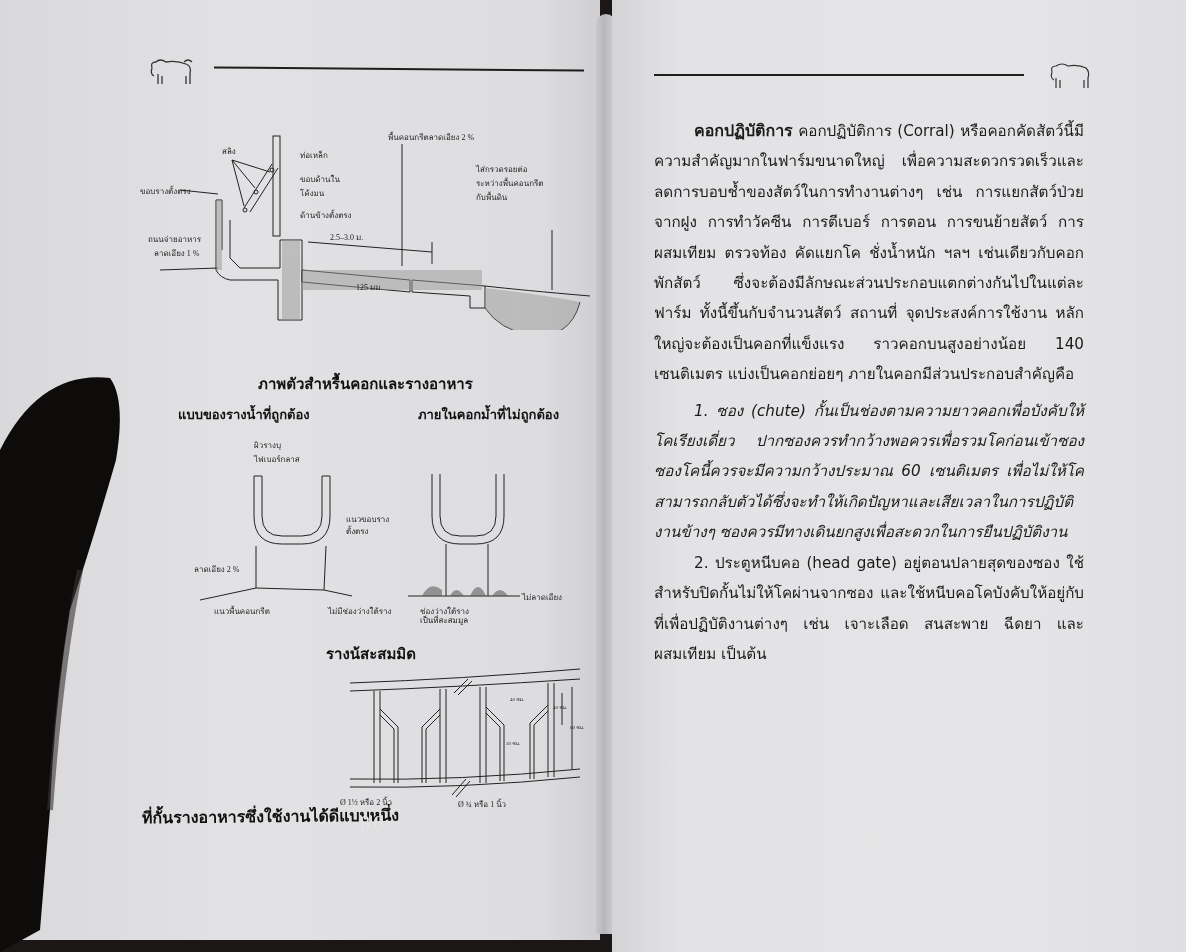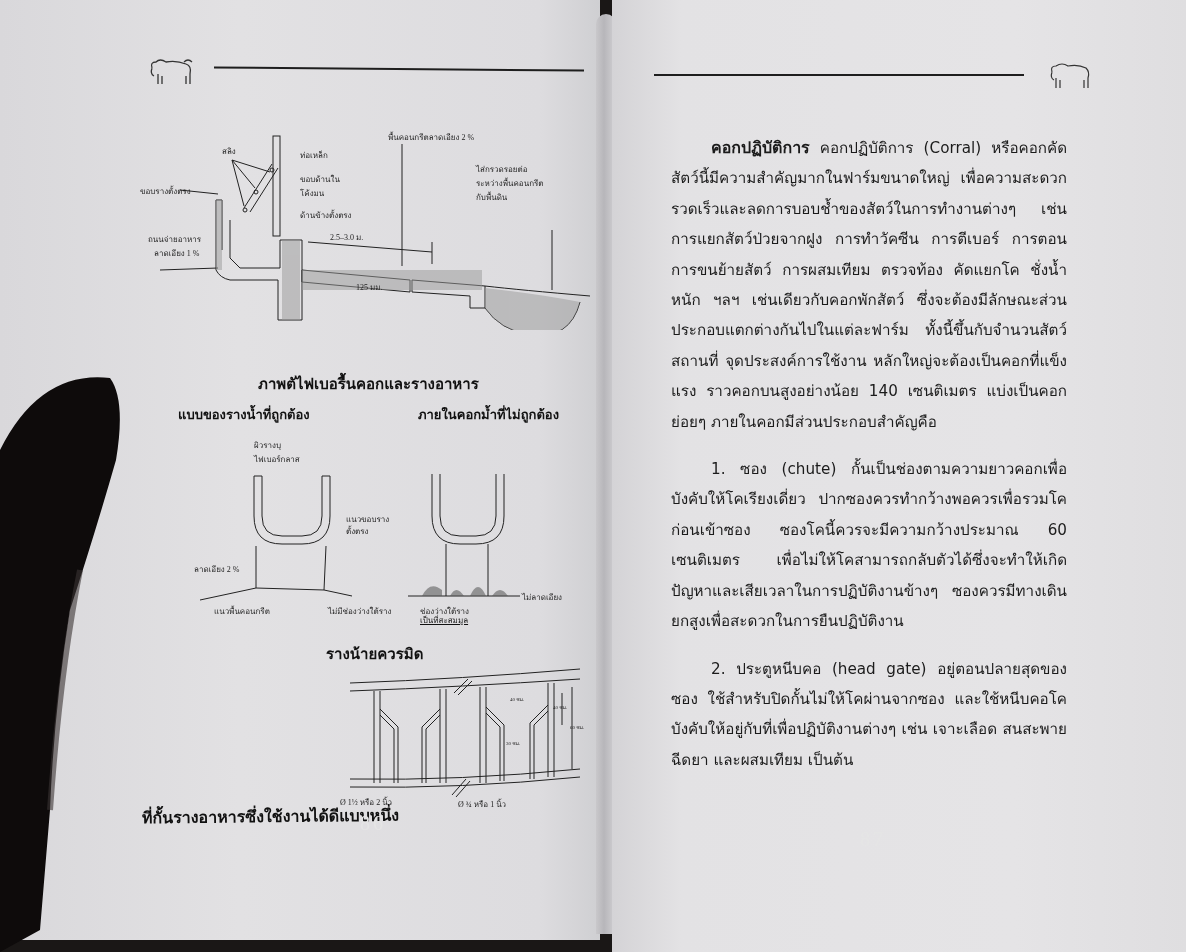--- a/index.html
+++ b/index.html
@@ -43,23 +43,23 @@
     }
     .page-num {
       position: absolute; font-family: "Liberation Serif", serif;
       font-size: 20px; color: #e5e5e5; letter-spacing: 3px;
     }
     .body-text {
       position: absolute; left: 654px; top: 116px; width: 430px;
       font-family: "DejaVu Sans", sans-serif; font-size: 15.2px; color: #1b1b1b;
       line-height: 30.4px;
     }
-    .body-text p { margin: 17px; text-align: justify; }
+    .body-text p { margin: 0; text-align: justify; }
     .body-text .indent { text-indent: 40px; }
-    .body-text .gap { margin-top: 6px; }
+    .body-text .gap { margin-top: 6px; font-style: italic; }
     .b { font-weight: bold; font-size: 16px; }
   </style>
 </head>
 <body>
 
 <div class="spread">
 
   <div class="page-left"></div>
 
   <div class="cow" style="left:146px;top:54px;">
@@ -115,21 +115,21 @@
       <text x="14" y="126">ลาดเอียง 1 %</text>
       <text x="248" y="10">พื้นคอนกรีตลาดเอียง 2 %</text>
       <text x="190" y="110">2.5–3.0 ม.</text>
       <text x="216" y="160">125 มม.</text>
       <text x="336" y="42">ไส่กรวดรอยต่อ</text>
       <text x="336" y="56">ระหว่างพื้นคอนกรีต</text>
       <text x="336" y="70">กับพื้นดิน</text>
     </g>
   </svg>
 
-  <div class="caption" style="left:258px;top:372px;font-size:15px;">ภาพตัไฟเบอรื้นคอกและรางอาหาร</div>
+  <div class="caption" style="left:258px;top:372px;font-size:15px;">ภาพตัวสำหรื้นคอกและรางอาหาร</div>
   <div class="subcap" style="left:178px;top:404px;">แบบของรางน้ำที่ถูกต้อง</div>
   <div class="subcap" style="left:418px;top:404px;">ภายในคอกม้ำที่ไม่ถูกต้อง</div>
 
   <svg style="position:absolute;left:150px;top:440px;" width="440" height="180" viewBox="0 0 440 180">
     <g stroke="#222" fill="none" stroke-width="1">
 
       <path d="M104 36 L104 76 Q104 104 132 104 L152 104 Q180 104 180 76 L180 36"></path>
       <path d="M112 36 L112 76 Q112 96 132 96 L152 96 Q172 96 172 76 L172 36"></path>
       <line x1="104" y1="36" x2="112" y2="36"></line>
       <line x1="172" y1="36" x2="180" y2="36"></line>
@@ -154,23 +154,23 @@
       <text x="104" y="22">ไฟเบอร์กลาส</text>
       <text x="196" y="82">แนวขอบราง</text>
       <text x="196" y="94">ตั้งตรง</text>
       <text x="44" y="132">ลาดเอียง 2 %</text>
       <text x="64" y="174">แนวพื้นคอนกรีต</text>
       <text x="178" y="174">ไม่มีช่องว่างใต้ราง</text>
       <text x="372" y="160">ไม่ลาดเอียง</text>
       <text x="270" y="174">ช่องว่างใต้ราง</text>
     </g>
   </svg>
-  <div class="subcap" style="left:420px;top:614px;font-size:8px;font-weight:normal;font-family:'Liberation Serif',serif;text-decoration:underline;">เป็นที่สะสมมูล</div>
-
-  <div class="caption" style="left:326px;top:642px;font-size:15px;">รางน้ายควรมิด</div>
+  <div class="subcap" style="left:420px;top:614px;font-size:8px;font-weight:normal;font-family:'Liberation Serif',serif;">เป็นที่สะสมมูล</div>
+
+  <div class="caption" style="left:326px;top:642px;font-size:15px;">รางน้สะสมมิด</div>
 
   <svg style="position:absolute;left:340px;top:665px;" width="250" height="150" viewBox="0 0 250 150">
     <g stroke="#222" fill="none" stroke-width="1">
       <path d="M10 18 Q120 14 240 4"></path>
       <path d="M10 26 Q120 22 240 14"></path>
       <path d="M10 114 Q120 116 240 104"></path>
       <path d="M10 122 Q120 124 240 112"></path>
       <line x1="34" y1="26" x2="34" y2="118"></line>
       <line x1="40" y1="26" x2="40" y2="118"></line>
       <line x1="100" y1="24" x2="100" y2="118"></line>

